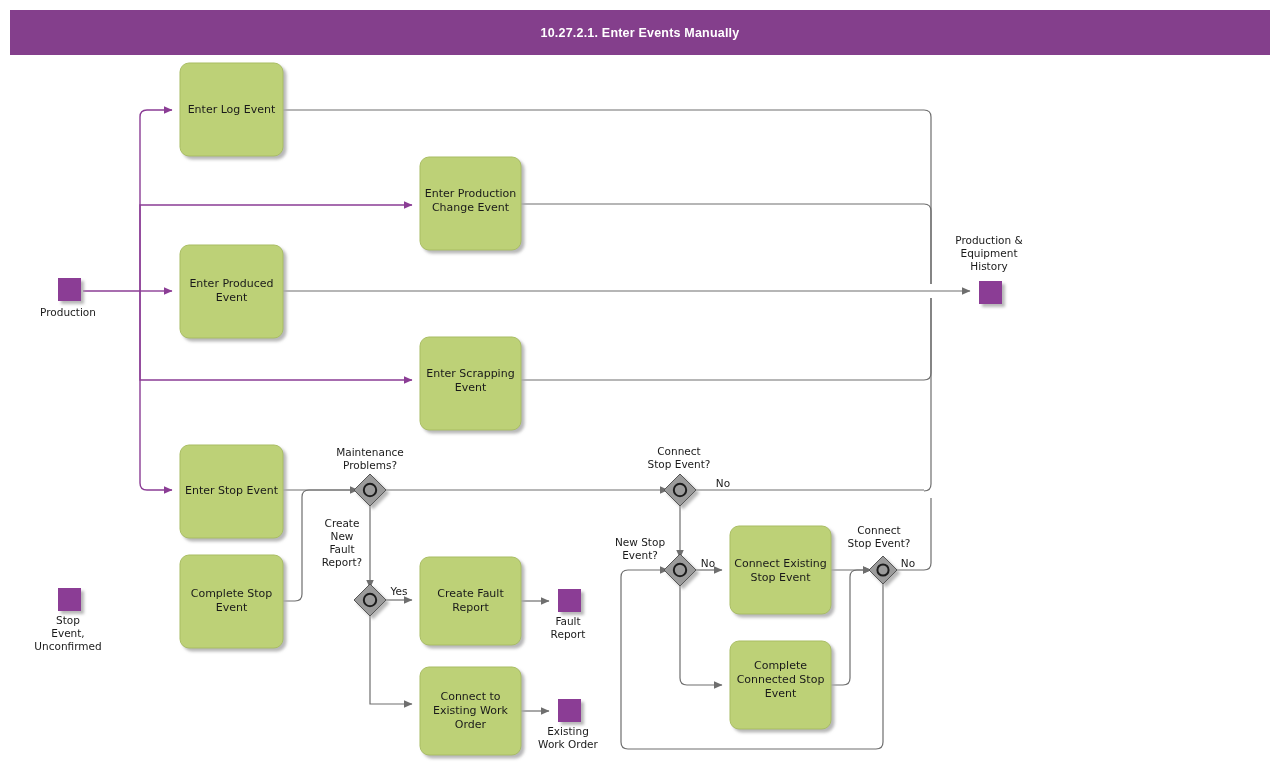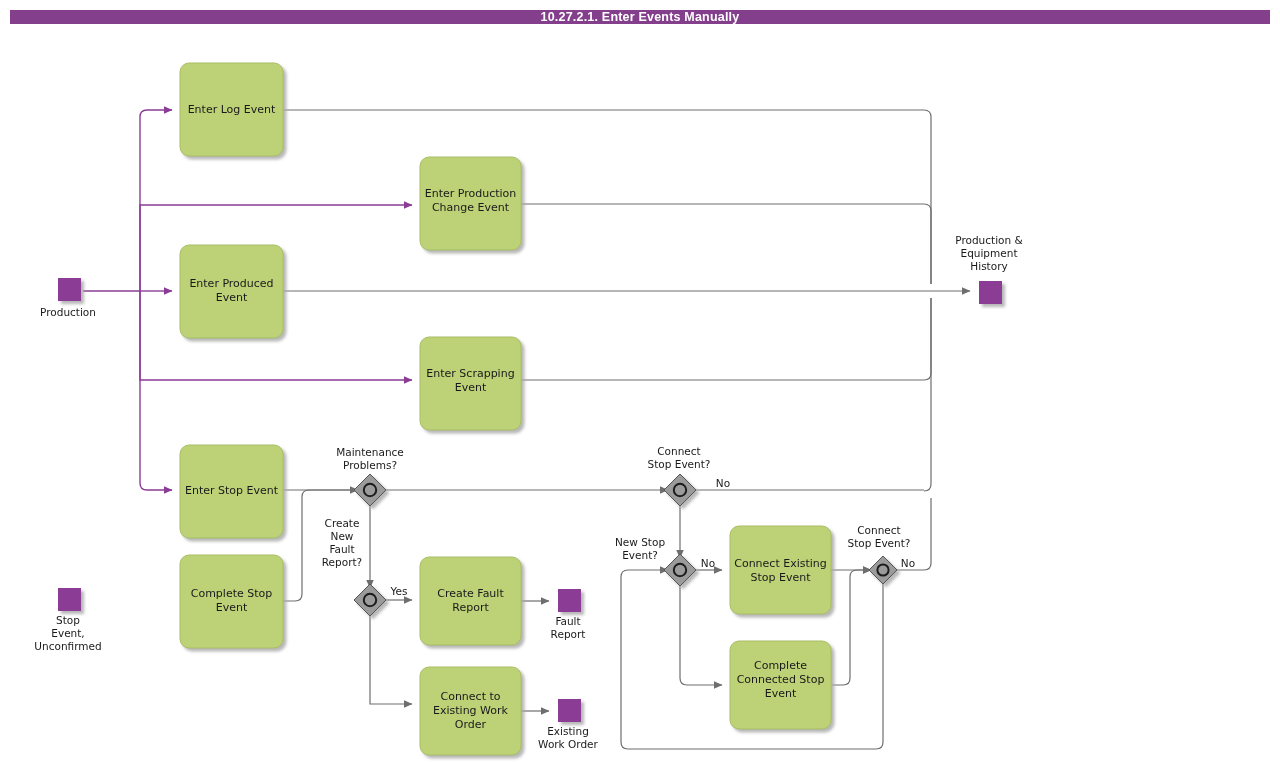--- a/index.html
+++ b/index.html
@@ -18,21 +18,21 @@
     position: relative;
     width: 1280px;
     height: 762px;
     background: #ffffff;
   }
   .titlebar {
     position: absolute;
     left: 10px;
     top: 10px;
     width: 1260px;
-    height: 14px;
+    height: 45px;
     background: #843f8c;
     color: #ffffff;
     display: flex;
     align-items: center;
     justify-content: center;
     font-family: "Liberation Sans", sans-serif;
     font-weight: bold;
     font-size: 12.5px;
     letter-spacing: 0.2px;
   }

